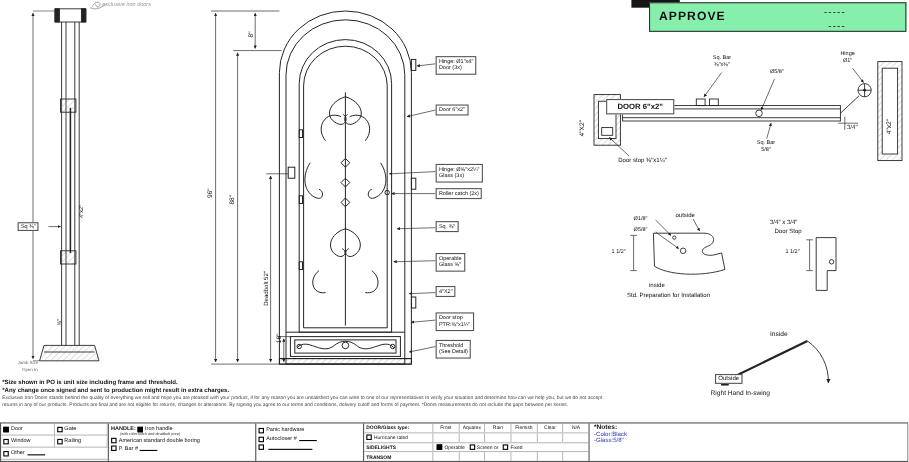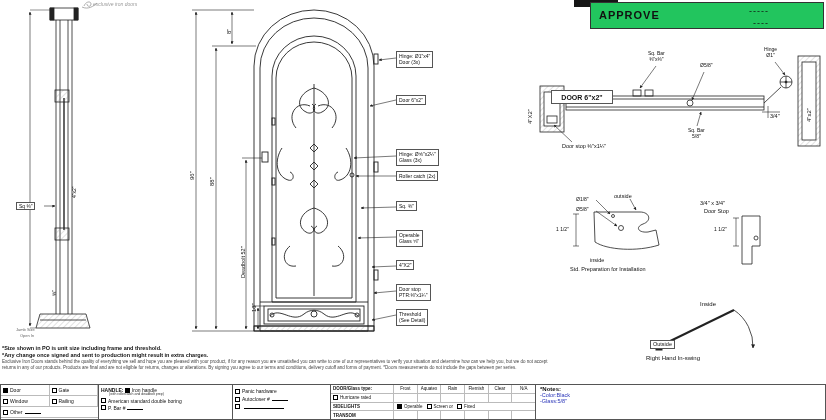--- a/index.html
+++ b/index.html
@@ -14,21 +14,21 @@
   .r{transform:rotate(-90deg);transform-origin:0 0}
   .bx{border:1px solid #555;background:#fff;padding:0 2px}
   .callout{position:absolute;border:1px solid #555;background:#fff;padding:1px 2px;font-size:5px;line-height:1.25;white-space:nowrap}
   .callout div{white-space:nowrap}
   .gray{color:#999;font-style:italic}
   .blue{color:#2a35b8}
   .cb{display:inline-block;width:5px;height:5px;border:1px solid #000;background:#fff;vertical-align:middle;margin-right:2px;flex:none}
   .cb.on{background:#000}
   .blank{display:inline-block;width:16px;border-bottom:1px solid #000;height:4px;margin-left:2px}
   
-  .approve{position:absolute;left:590px;top:2px;width:234px;height:27px;border:1px solid #333;background:#22c55e}
+  .approve{position:absolute;left:590px;top:2px;width:234px;height:27px;border:1px solid #333;background:#86efac}
   .approve .t{position:absolute;left:8px;top:6px;font-size:11px;font-weight:bold;letter-spacing:1px}
   .approve .d1{position:absolute;left:158px;top:3px;font-size:9px;letter-spacing:1px}
   .approve .d2{position:absolute;left:162px;top:15px;font-size:9px;letter-spacing:1px}
   .blackbar{position:absolute;left:574px;top:0;width:44px;height:7px;background:#161616}
   
   .fine{position:absolute;left:2px;top:359px;width:556px;font-size:4.5px;line-height:1.4;color:#444;white-space:normal}
   
   .form{position:absolute;left:0;top:384px;width:826px;height:36px;border:1px solid #555;display:flex;background:#fff}
   .col{border-right:1px solid #555;height:100%;overflow:hidden}
   .c1{width:98px;display:grid;grid-template-columns:1fr 1fr;grid-auto-rows:11px;font-size:5px}

